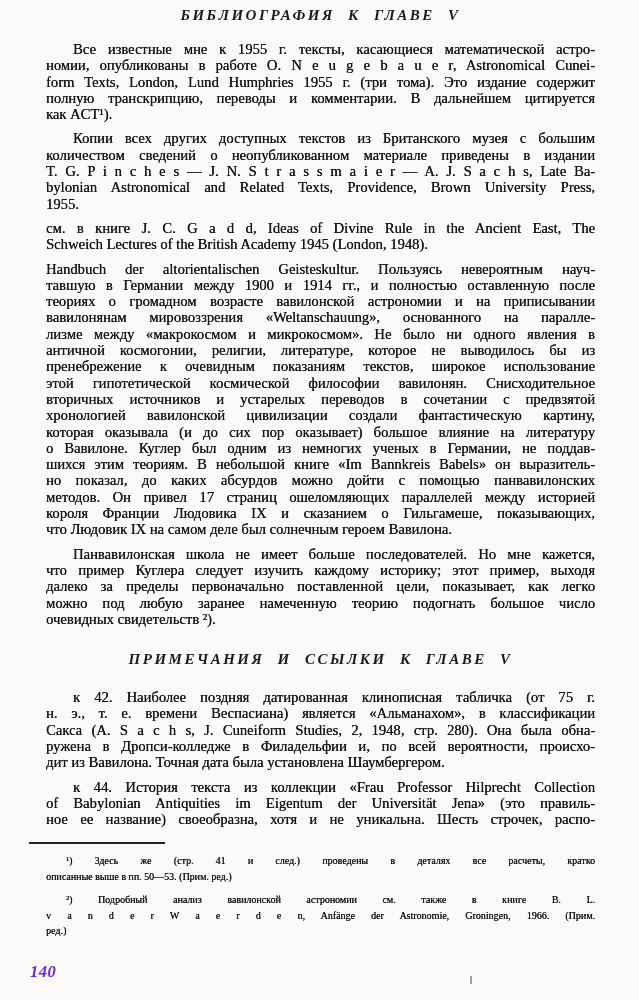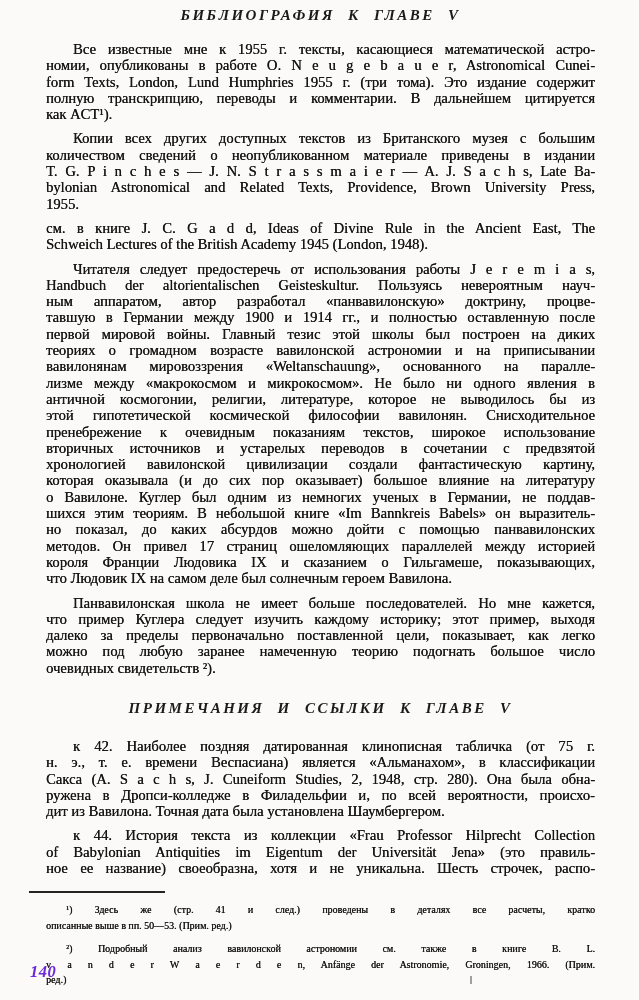--- a/index.html
+++ b/index.html
@@ -83,31 +83,28 @@
         <div class="line">количеством сведений о неопубликованном материале приведены в издании</div>
         <div class="line">T. G. P i n c h e s — J. N. S t r a s s m a i e r — A. J. S a c h s, Late Ba-</div>
         <div class="line">bylonian Astronomical and Related Texts, Providence, Brown University Press,</div>
         <div class="line final">1955.</div>
       </div>
       <div class="para">
         <div class="line">см. в книге J. C. G a d d, Ideas of Divine Rule in the Ancient East, The</div>
         <div class="line final">Schweich Lectures of the British Academy 1945 (London, 1948).</div>
       </div>
       <div class="para">
-        <div class="line indent">Читателя следует предостеречь от использования работы J e r e m i a s,</div>
         <div class="line">Handbuch der altorientalischen Geisteskultur. Пользуясь невероятным науч-</div>
-        <div class="line">ным аппаратом, автор разработал «панвавилонскую» доктрину, процве-</div>
         <div class="line">тавшую в Германии между 1900 и 1914 гг., и полностью оставленную после</div>
-        <div class="line">первой мировой войны. Главный тезис этой школы был построен на диких</div>
         <div class="line">теориях о громадном возрасте вавилонской астрономии и на приписывании</div>
         <div class="line">вавилонянам мировоззрения «Weltanschauung», основанного на паралле-</div>
         <div class="line">лизме между «макрокосмом и микрокосмом». Не было ни одного явления в</div>
         <div class="line">античной космогонии, религии, литературе, которое не выводилось бы из</div>
+        <div class="line">пренебрежение к очевидным показаниям текстов, широкое использование</div>
         <div class="line">этой гипотетической космической философии вавилонян. Снисходительное</div>
-        <div class="line">пренебрежение к очевидным показаниям текстов, широкое использование</div>
         <div class="line">вторичных источников и устарелых переводов в сочетании с предвзятой</div>
         <div class="line">хронологией вавилонской цивилизации создали фантастическую картину,</div>
         <div class="line">которая оказывала (и до сих пор оказывает) большое влияние на литературу</div>
         <div class="line">о Вавилоне. Куглер был одним из немногих ученых в Германии, не поддав-</div>
         <div class="line">шихся этим теориям. В небольшой книге «Im Bannkreis Babels» он выразитель-</div>
         <div class="line">но показал, до каких абсурдов можно дойти с помощью панвавилонских</div>
         <div class="line">методов. Он привел 17 страниц ошеломляющих параллелей между историей</div>
         <div class="line">короля Франции Людовика IX и сказанием о Гильгамеше, показывающих,</div>
         <div class="line final">что Людовик IX на самом деле был солнечным героем Вавилона.</div>
       </div>

